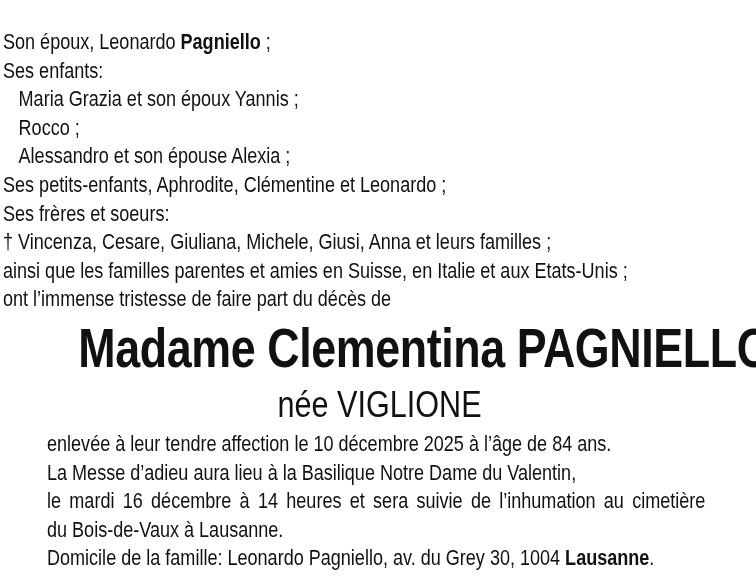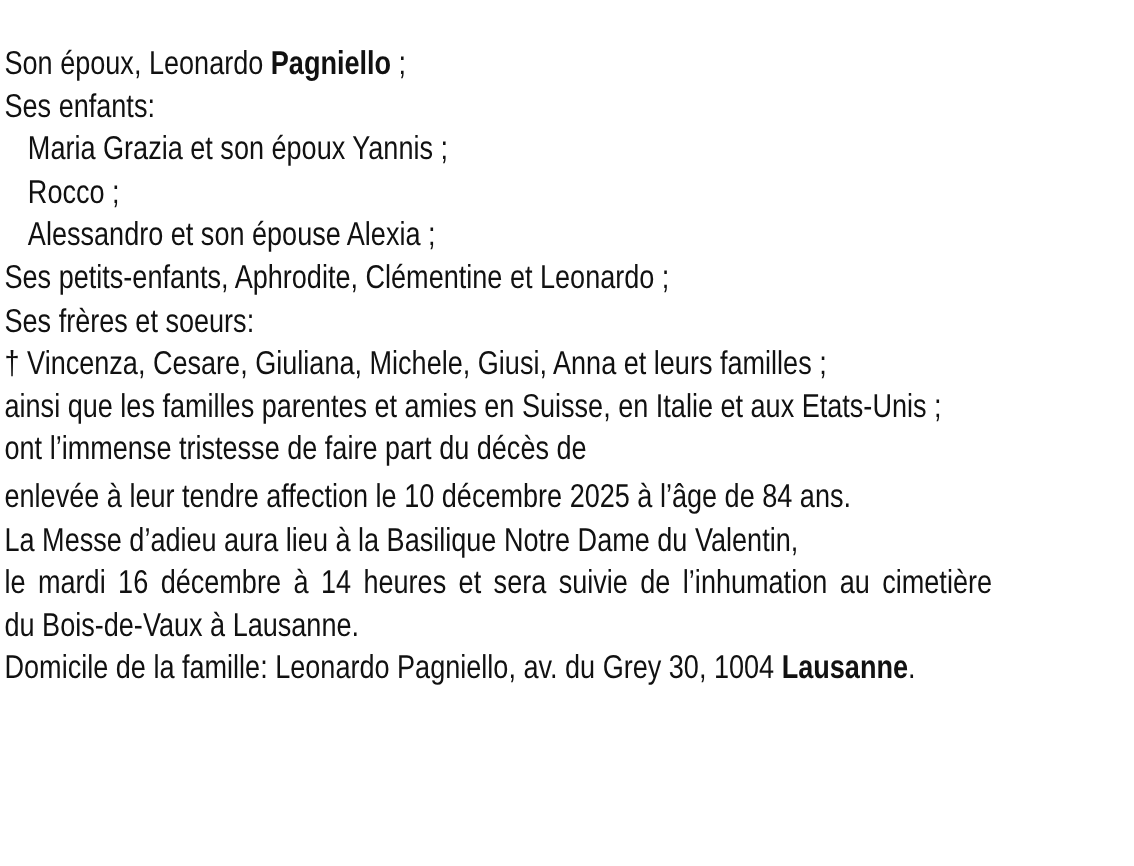--- a/index.html
+++ b/index.html
@@ -52,40 +52,45 @@
     height: 44px;
     line-height: 44px;
     margin-top: 5px;
     text-align: center;
     white-space: nowrap;
     transform: scaleX(0.85);
     transform-origin: 50% 50%;
   }
   .details {
     margin-top: 3px;
+    margin-left: 44px;
   }
 </style>
 </head>
 <body>
 
 <main class="notice">
 
   <section>
     <div class="line"><span>Son époux, Leonardo </span><b>Pagniello</b><span> ;</span></div>
     <div class="line">Ses enfants:</div>
     <div class="line indent">Maria Grazia et son époux Yannis ;</div>
     <div class="line indent">Rocco ;</div>
     <div class="line indent">Alessandro et son épouse Alexia ;</div>
     <div class="line">Ses petits-enfants, Aphrodite, Clémentine et Leonardo ;</div>
     <div class="line">Ses frères et soeurs:</div>
     <div class="line">† Vincenza, Cesare, Giuliana, Michele, Giusi, Anna et leurs familles ;</div>
     <div class="line">ainsi que les familles parentes et amies en Suisse, en Italie et aux Etats-Unis ;</div>
     <div class="line">ont l’immense tristesse de faire part du décès de</div>
   </section>
 
+  <section>
+    <h1 class="title" style="margin:4px 0 0 0;">Madame Clementina PAGNIELLO</h1>
+    <h2 class="subtitle" style="margin:5px 0 0 0;">née VIGLIONE</h2>
+  </section>
 
   <section class="details">
     <div class="line">enlevée à leur tendre affection le 10 décembre 2025 à l’âge de 84 ans.</div>
     <div class="line">La Messe d’adieu aura lieu à la Basilique Notre Dame du Valentin,</div>
     <div class="line stretch">le mardi 16 décembre à 14 heures et sera suivie de l’inhumation au cimetière</div>
     <div class="line">du Bois-de-Vaux à Lausanne.</div>
     <div class="line"><span>Domicile de la famille: Leonardo Pagniello, av. du Grey 30, 1004 </span><b>Lausanne</b><span>.</span></div>
   </section>
 
 </main>

